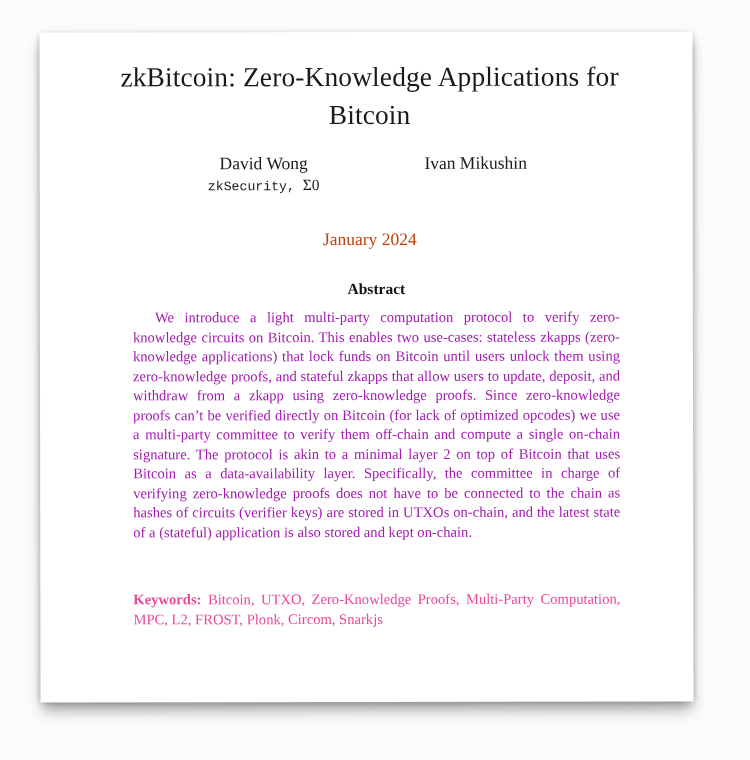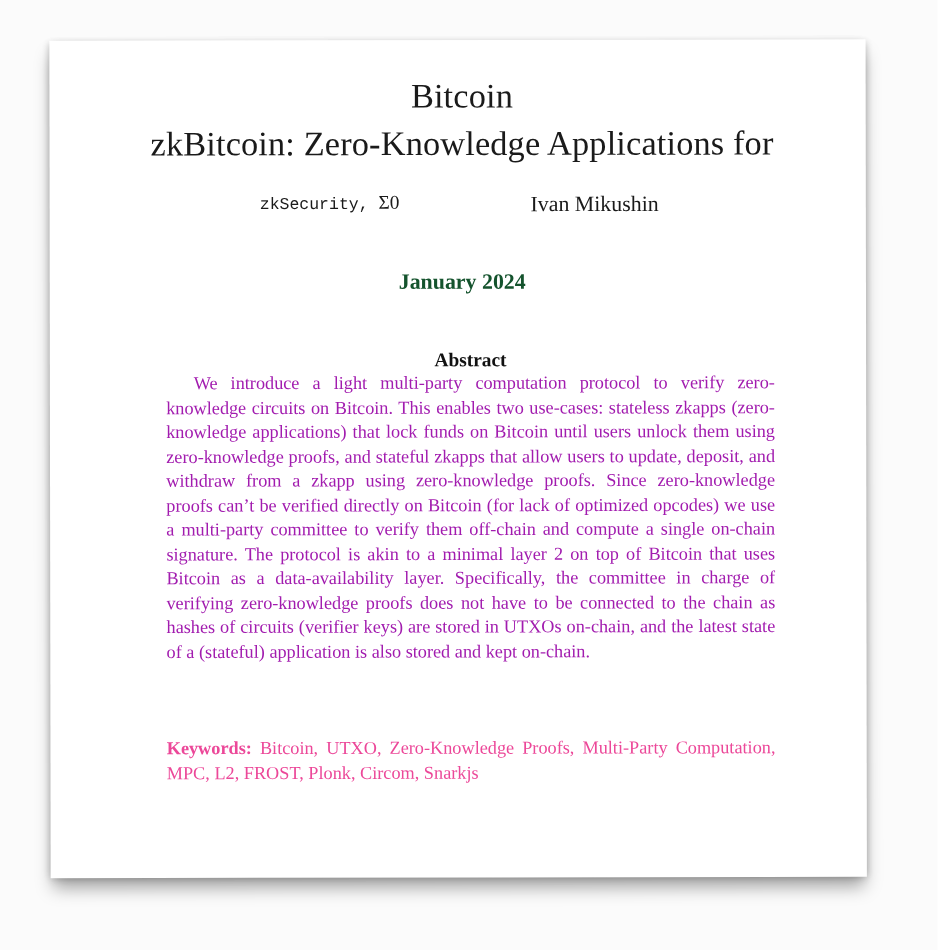--- a/index.html
+++ b/index.html
@@ -83,38 +83,38 @@
     white-space: nowrap;
   }
   .sigma {
     font-family: Liberation Serif, serif;
     font-size: 15.5px;
   }
 
   
   #date-block {
     position: absolute;
-    top: 183px;
+    top: 197px;
     left: 40px;
     width: 580px;
     text-align: center;
     font-size: 17.5px;
-    color: #14532d;
-    font-weight: bold;
+    color: #c2410c;
   }
 
   
   #abstract-block {
     position: absolute;
     top: 248px;
   }
   #abstract-heading {
     text-align: center;
     font-weight: bold;
     font-size: 15.5px;
+    margin-bottom: 10px;
     color: #111;
   }
   #abstract-body {
     font-size: 14.6px;
     line-height: 19.55px;
     text-align: justify;
     text-indent: 22px;
     color: #a21caf;
     hyphens: auto;
     -webkit-hyphens: auto;
@@ -134,27 +134,28 @@
   #keywords-label {
     font-weight: bold;
   }
 </style>
 </head>
 <body>
 
 <div id="paper-sheet">
 
   <div id="title-block">
+    <div class="title-line">zkBitcoin: Zero-Knowledge Applications for</div>
     <div class="title-line">Bitcoin</div>
-    <div class="title-line">zkBitcoin: Zero-Knowledge Applications for</div>
   </div>
 
   <div id="authors-block">
 
     <div class="author">
+      <div class="author-name">David Wong</div>
       <div class="author-affil"><span>zkSecurity,</span> <span class="sigma">Σ0</span><span></span></div>
     </div>
 
     <div class="author">
       <div class="author-name">Ivan Mikushin</div>
     </div>
 
   </div>
 
   <div id="date-block">January 2024</div>

